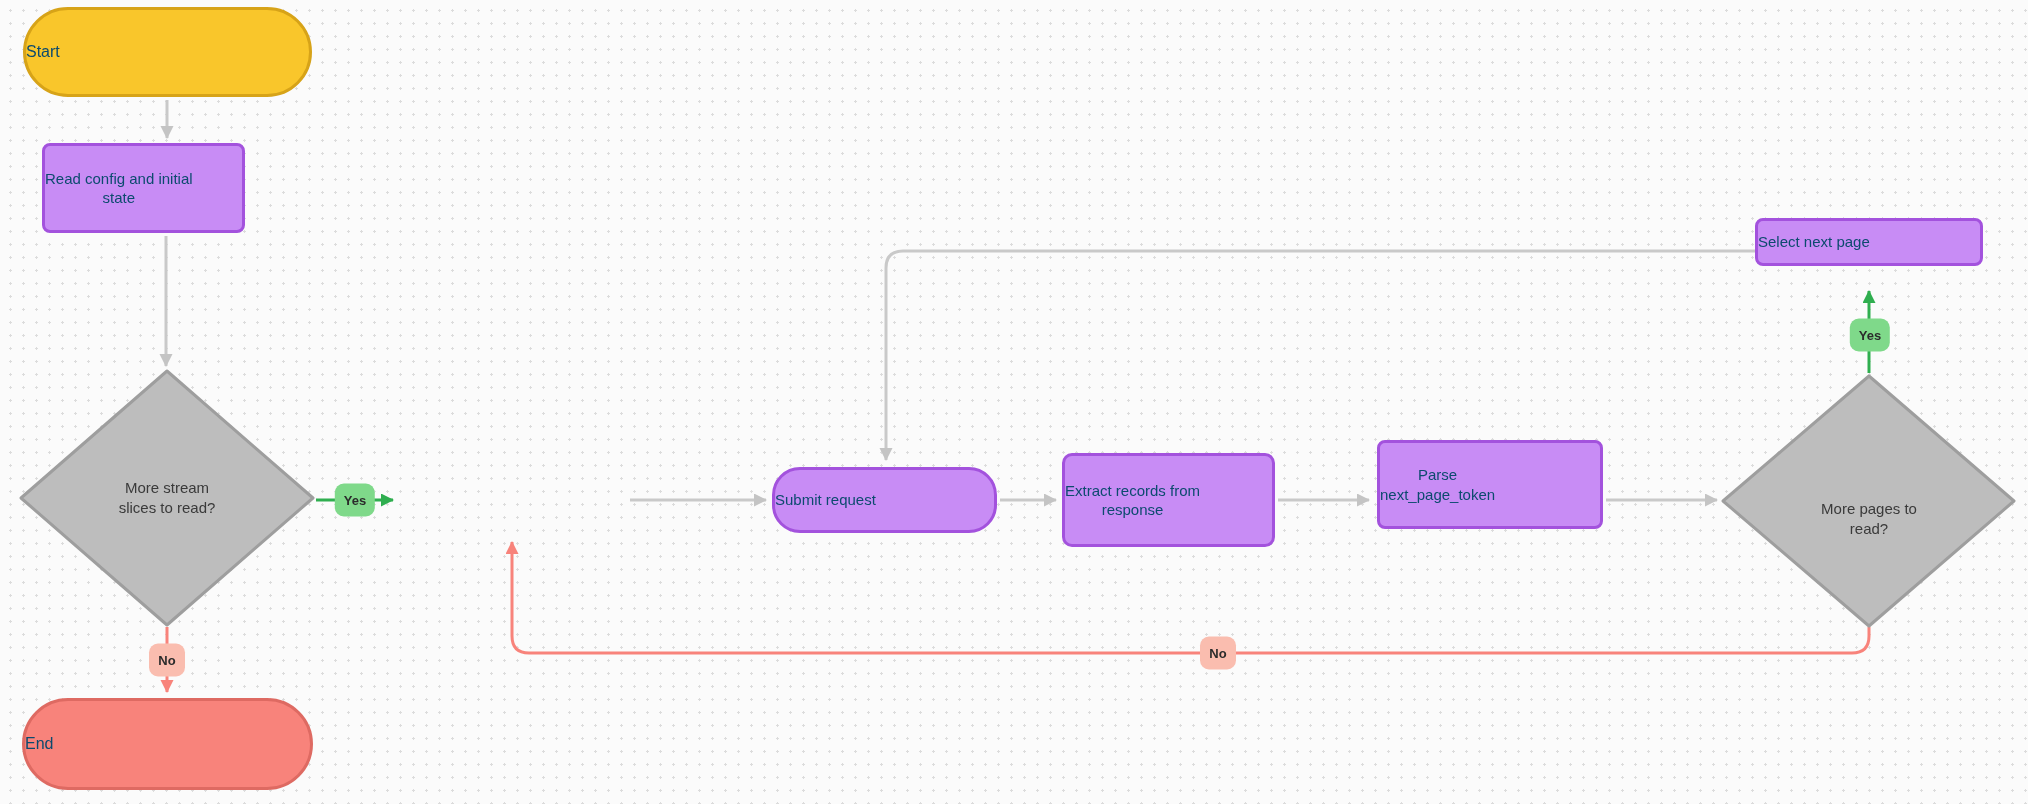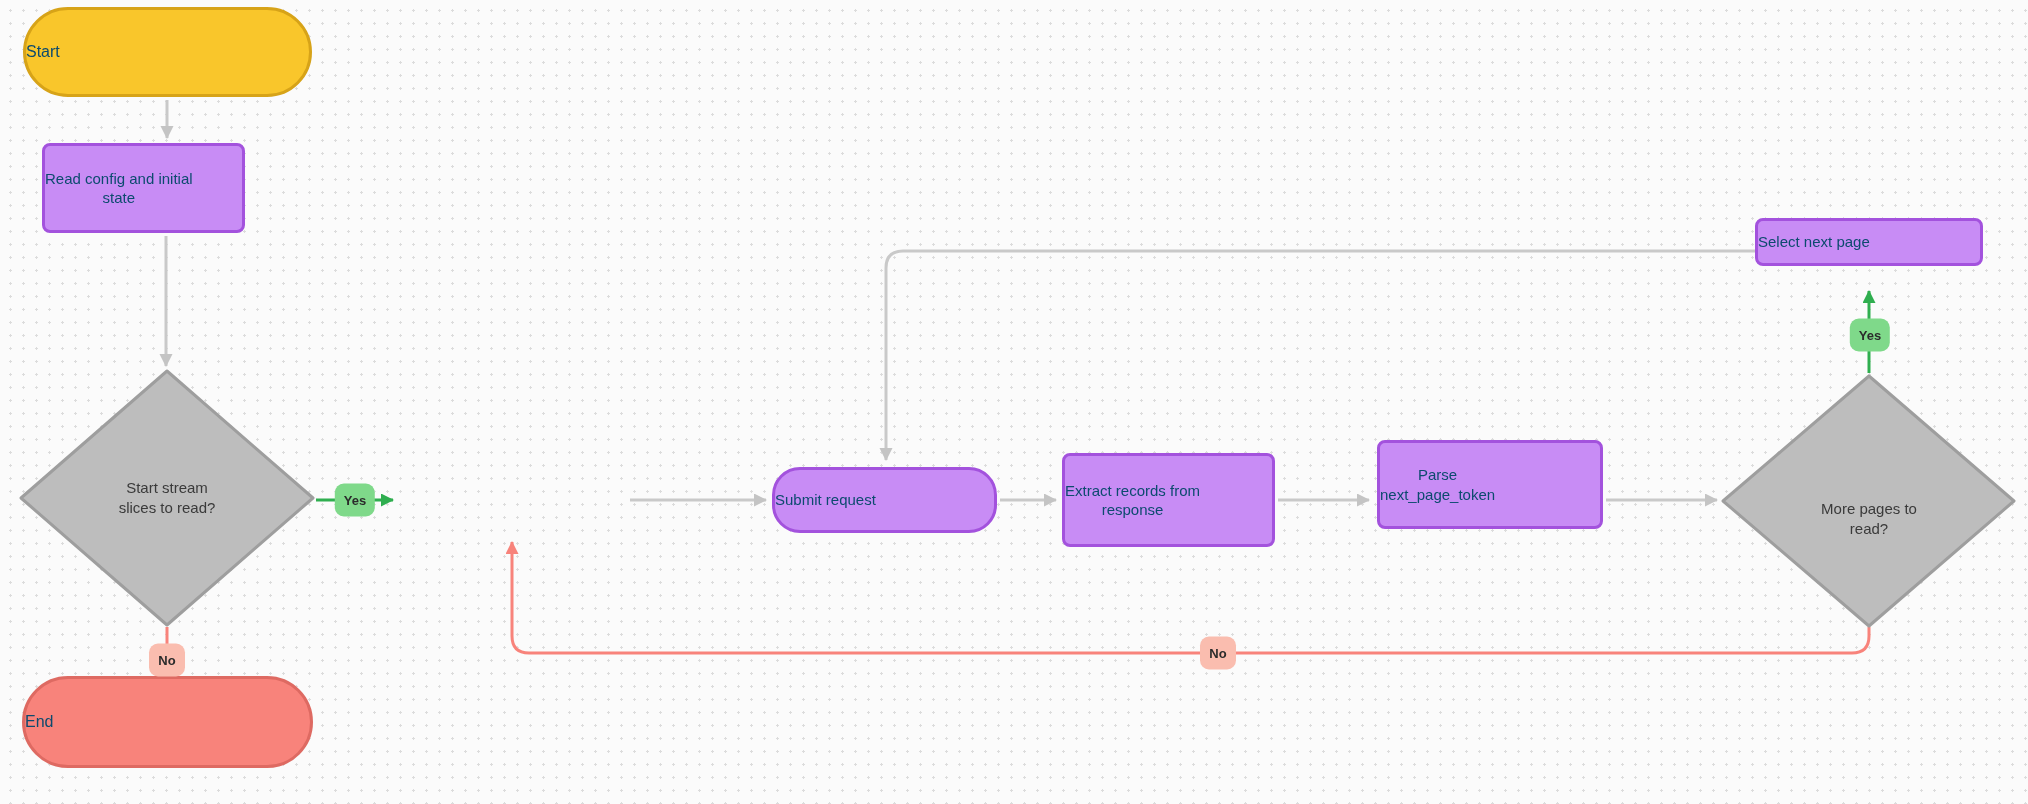--- a/index.html
+++ b/index.html
@@ -94,39 +94,39 @@
   <div class="node process" style="left:42px;top:143px;width:203px;height:90px;">
     <span>Read config and initial
 state</span>
   </div>
 
 
   <div class="node process" style="left:772px;top:467px;width:225px;height:66px;border-radius:28px;">
     <span>Submit request</span>
   </div>
 
-  <div class="node process" style="left:1062px;top:453px;width:213px;height:94px;">
+  <div class="node process" style="left:1062px;top:453px;width:213px;height:94px;border-radius:10px;">
     <span>Extract records from
 response</span>
   </div>
 
   <div class="node process" style="left:1377px;top:440px;width:226px;height:89px;">
     <span>Parse
 next_page_token</span>
   </div>
 
   <div class="node process" style="left:1755px;top:218px;width:228px;height:48px;">
     <span>Select next page</span>
   </div>
 
-  <div class="node terminal end" style="left:22px;top:676px;width:291px;height:92px;">
+  <div class="node terminal end" style="left:22px;top:698px;width:291px;height:92px;">
     <span>End</span>
   </div>
 
-  <div class="diamond-label" style="left:167px;top:498px;width:160px;">Start stream
+  <div class="diamond-label" style="left:167px;top:498px;width:160px;">More stream
 slices to read?</div>
   <div class="diamond-label" style="left:1869px;top:519px;width:160px;">More pages to
 read?</div>
 
   <div class="badge yes" style="left:355px;top:500px;">Yes</div>
   <div class="badge no" style="left:167px;top:660px;">No</div>
   <div class="badge yes" style="left:1870px;top:335px;">Yes</div>
   <div class="badge no" style="left:1218px;top:653px;">No</div>
 
 </div>

